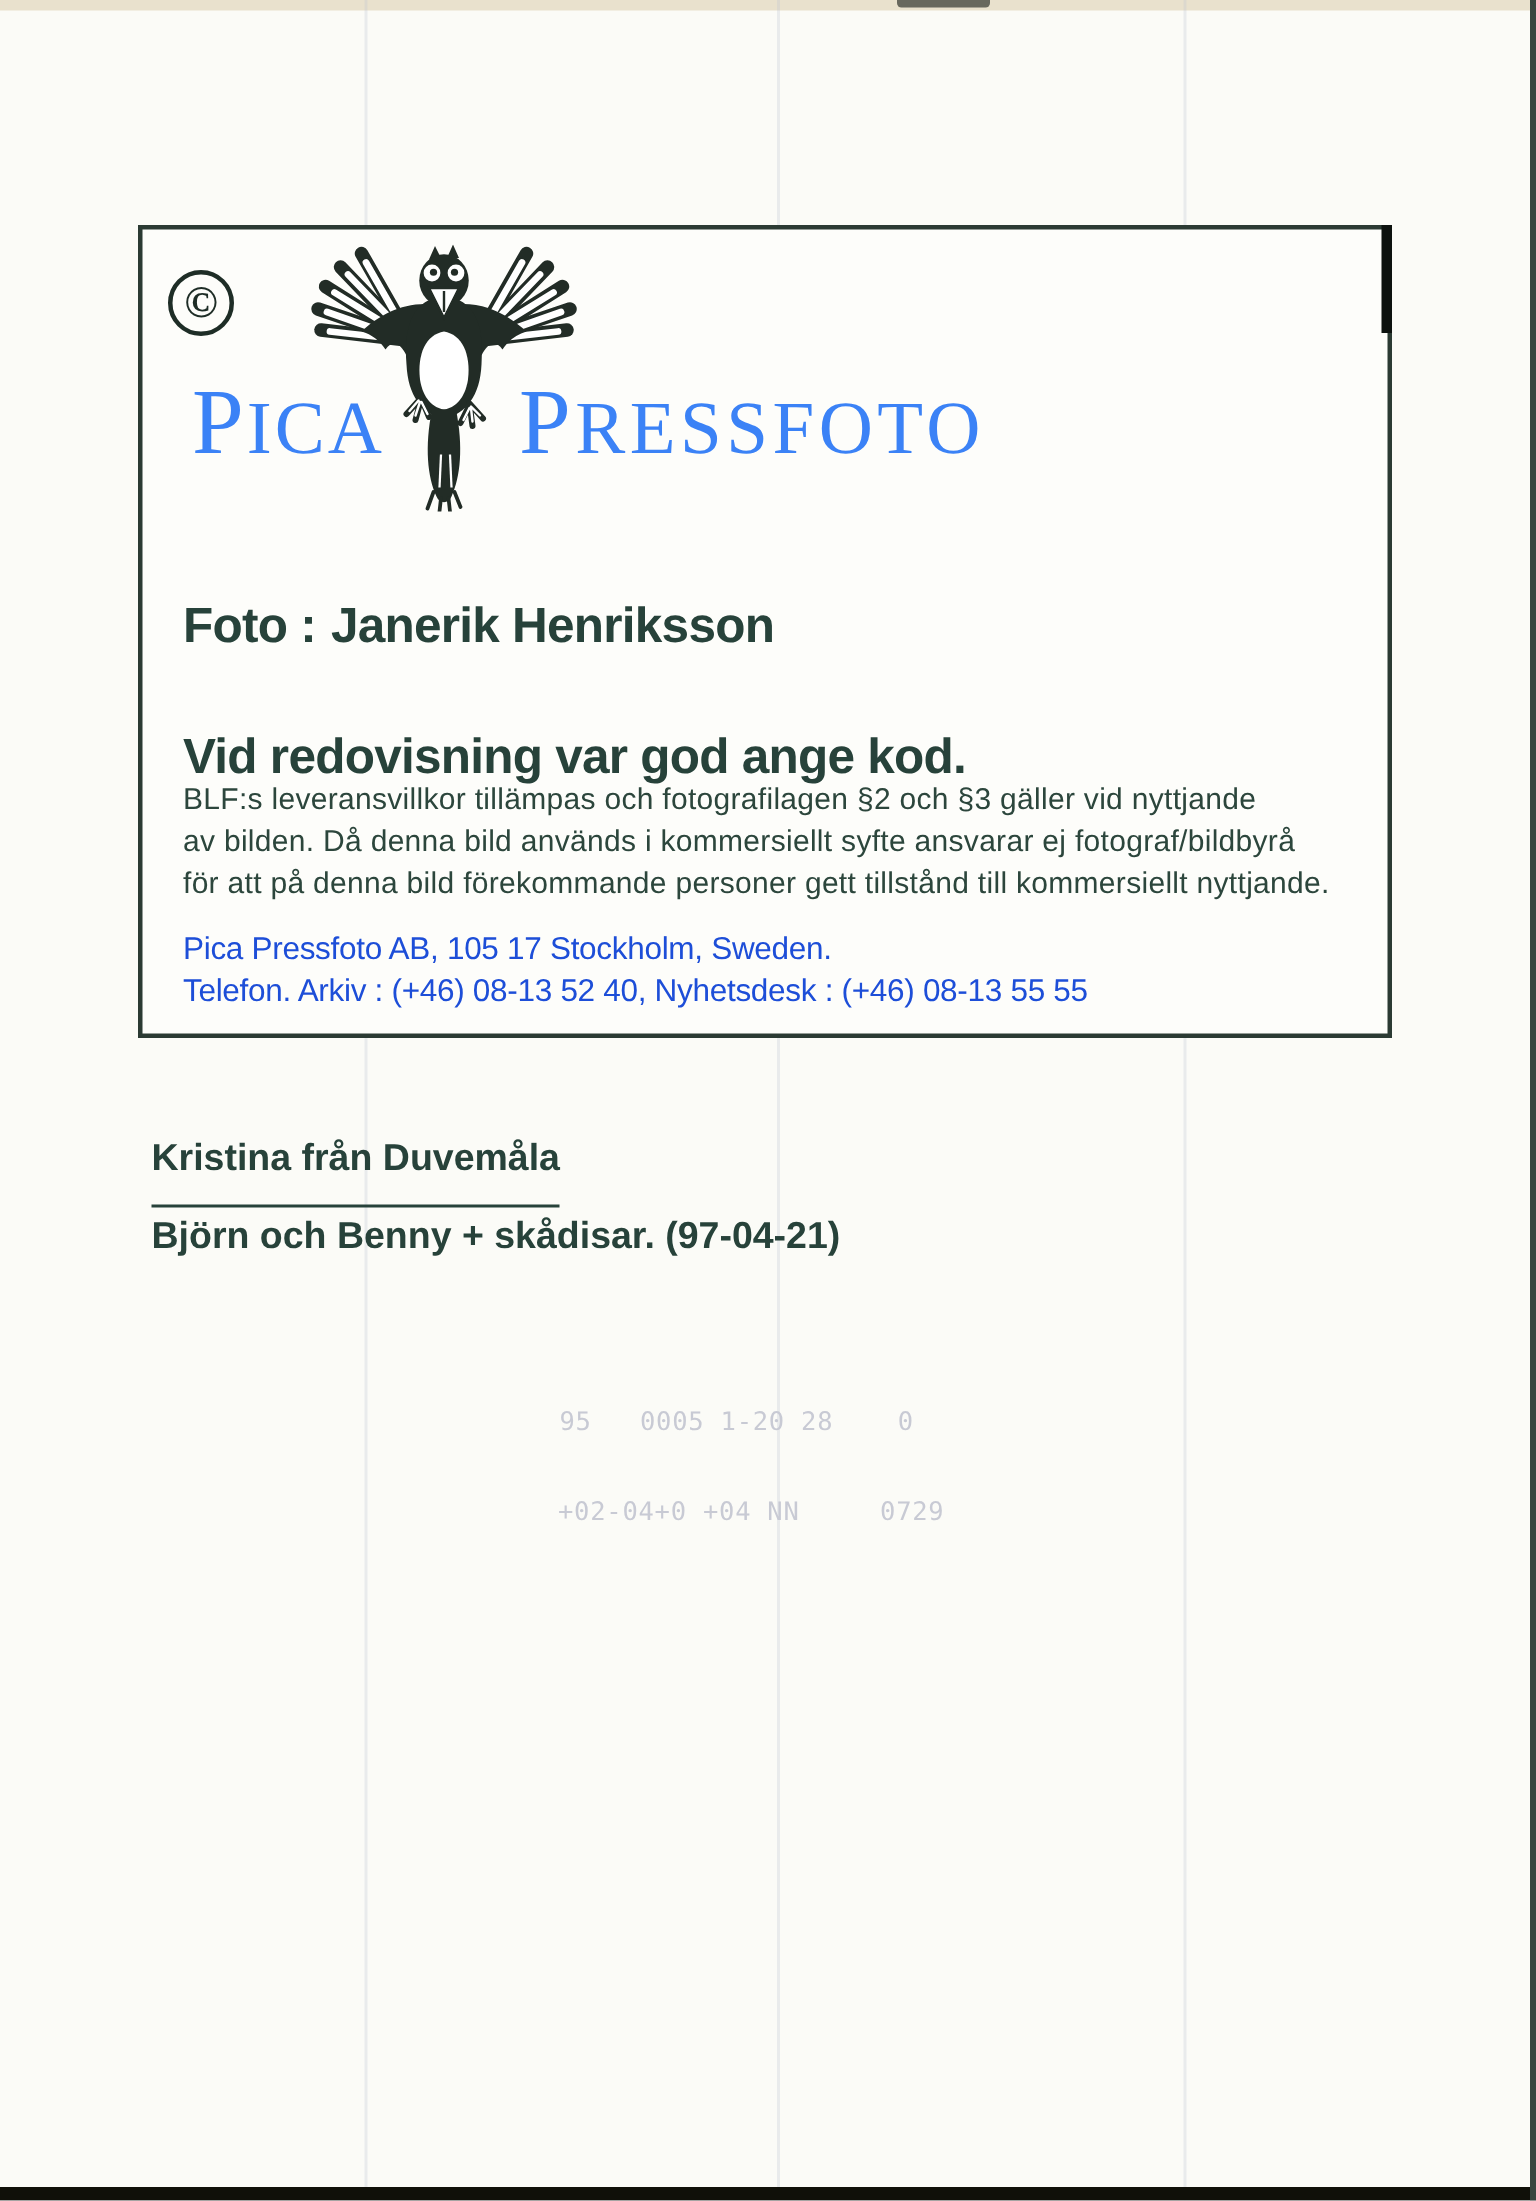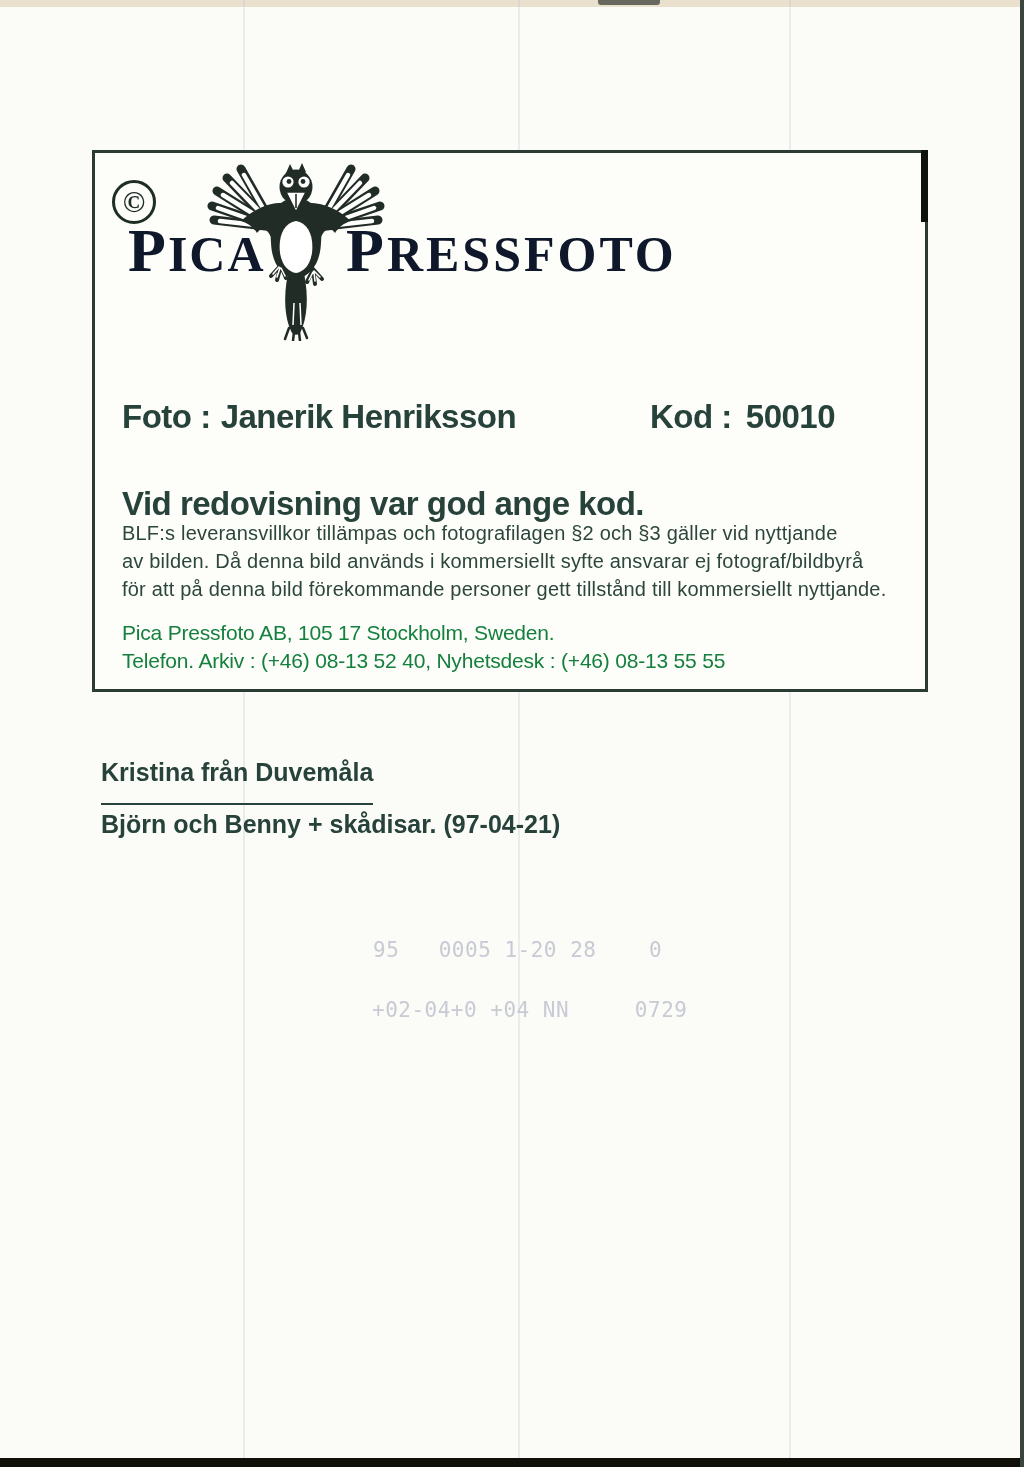--- a/index.html
+++ b/index.html
@@ -16,22 +16,22 @@
   
   .card{position:absolute;left:92px;top:150px;width:830px;height:536px;
         border:3px solid #2b3a33;background:#fdfdfa;}
   .right-accent{position:absolute;right:-3px;top:-3px;width:7px;height:72px;background:#0d120f;}
 
   .copyright{position:absolute;left:17px;top:27px;width:44px;height:44px;border:3px solid #1e2d26;
              border-radius:50%;display:flex;align-items:center;justify-content:center;
              font-family:"Liberation Serif",serif;font-size:30px;font-weight:bold;color:#1e2d26;
              line-height:1;box-sizing:border-box;}
 
-  .logoword{position:absolute;top:66px;font-family:"Liberation Serif",serif;color:#0f172a;
-            line-height:1;white-space:nowrap;font-weight:bold;}
+  .logoword{position:absolute;top:98px;font-family:"Liberation Serif",serif;color:#3b82f6;
+            line-height:1;white-space:nowrap;}
   .logoword .cap{font-size:62px;}
   .logoword .rest{font-size:50px;}
   .logo-pica{left:33px;letter-spacing:2px;}
   .logo-press{left:251px;letter-spacing:3px;}
 
   .bird{position:absolute;left:106px;top:10px;width:186px;height:178px;}
 
   .foto-line,.kod-line,.note-line{position:absolute;font-size:33px;font-weight:700;
         letter-spacing:-0.5px;line-height:1;color:#27423a;white-space:nowrap;margin-top:44px;}
   .foto-line{left:27px;top:203px;}
@@ -40,30 +40,30 @@
   .foto-line .val{margin-left:10px;}
   .note-line{left:27px;top:290px;}
 
   .heading{position:absolute;left:27px;top:343px;font-size:22px;font-weight:700;line-height:1;
            white-space:nowrap;color:#26423a;}
   .heading .u{border-bottom:3px solid #26423a;padding-bottom:3px;}
 
   .terms{position:absolute;left:27px;top:366px;font-size:20px;line-height:28px;
          letter-spacing:0.2px;color:#2c463c;white-space:nowrap;}
   .address{position:absolute;left:27px;top:466px;font-size:21px;line-height:28px;
-           letter-spacing:-0.2px;color:#15803d;white-space:nowrap;}
+           letter-spacing:-0.2px;color:#1d4ed8;white-space:nowrap;}
 
   .caption-title{position:absolute;left:101px;top:760px;font-size:25px;font-weight:700;
                  line-height:1;color:#27423a;white-space:nowrap;}
   .caption-title .u{border-bottom:2.5px solid #27423a;padding-bottom:17px;}
   .caption-sub{position:absolute;left:101px;top:812px;font-size:25px;font-weight:700;
                line-height:1;color:#27423a;white-space:nowrap;}
 
   .stamp{position:absolute;font-family:"DejaVu Sans Mono","Liberation Mono",monospace;
-         font-size:21px;line-height:1;color:#c8cad4;white-space:pre;letter-spacing:0.5px;}
+         font-size:17px;line-height:1;color:#c8cad4;white-space:pre;letter-spacing:0.5px;}
   .stamp1{left:373px;top:940px;}
   .stamp2{left:372px;top:972px;margin-top:28px;}
 </style>
 </head>
 <body>
 
 <div class="page">
 
   <div class="top-strip"></div>
   <div class="fold fold1"></div>
@@ -152,23 +152,20 @@
         <line x1="98" y1="169" x2="99" y2="178"></line>
           <line x1="102" y1="165" x2="106" y2="175"></line>
       </g>
     </svg>
 
     <div class="logoword logo-press"><span class="cap">P</span><span class="rest">RESSFOTO</span></div>
 
     <div class="foto-line">
       <span>Foto :</span><span class="val">Janerik Henriksson</span>
     </div>
-    <div class="kod-line">
-      <span>Kod :</span><span class="val">50010</span>
-    </div>
 
     <div class="note-line">Vid redovisning var god ange kod.</div>
 
 
     <div class="terms">
       <div>BLF:s leveransvillkor tillämpas och fotografilagen §2 och §3 gäller vid nyttjande</div>
       <div>av bilden. Då denna bild används i kommersiellt syfte ansvarar ej fotograf/bildbyrå</div>
       <div>för att på denna bild förekommande personer gett tillstånd till kommersiellt nyttjande.</div>
     </div>
 

